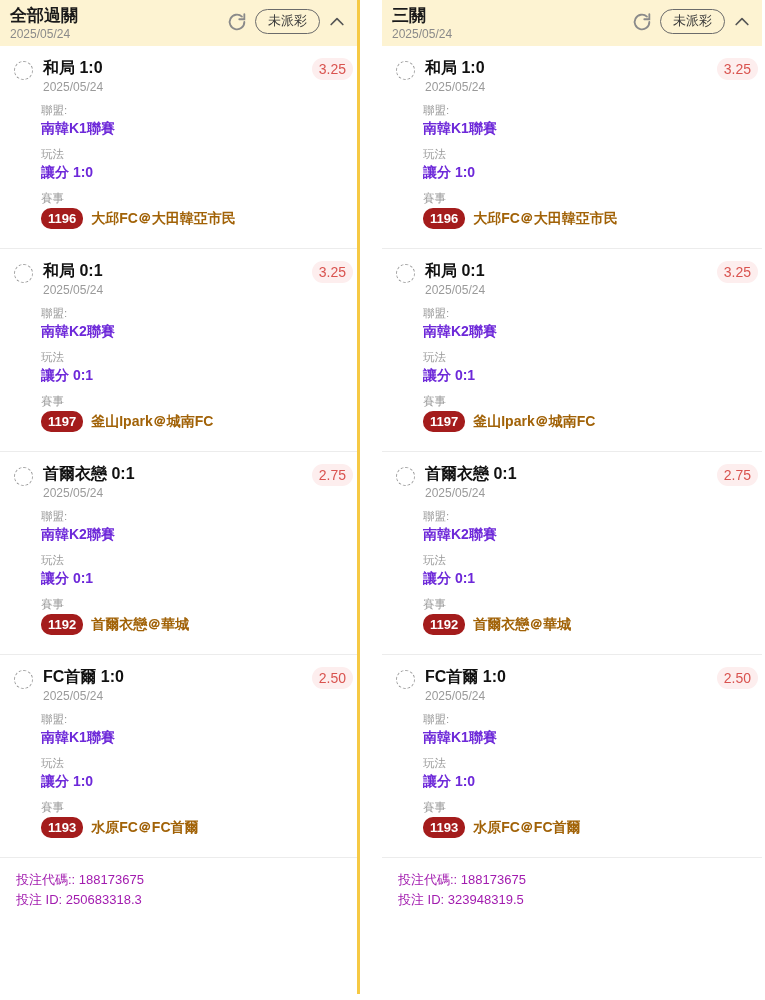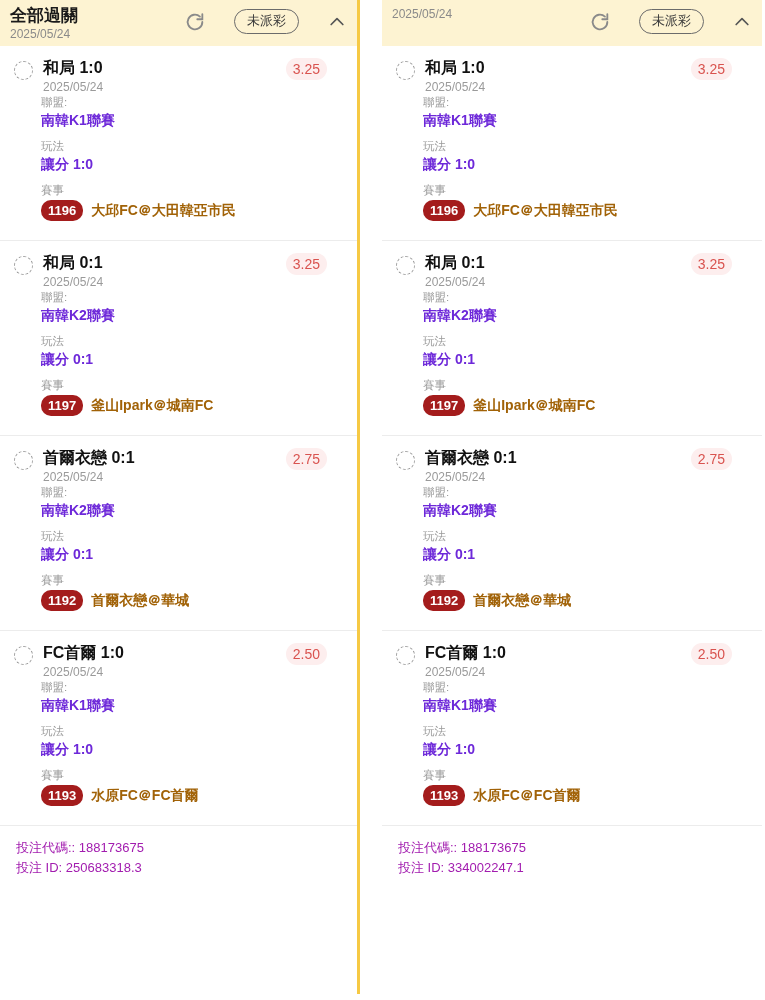--- a/index.html
+++ b/index.html
@@ -59,21 +59,21 @@
   }
   .header-date {
     font-size: 12px;
     color: #8a8a8a;
     line-height: 15px;
     margin-top: 1px;
   }
   .header-actions {
     display: flex;
     align-items: center;
-    gap: 28px;
+    gap: 7px;
     padding-top: 3px;
   }
   .refresh-icon {
     width: 22px;
     height: 22px;
     display: block;
   }
   .status-pill {
     border: 1px solid #6b6b6b;
     border-radius: 14px;
@@ -88,21 +88,21 @@
     width: 20px;
     height: 20px;
     display: block;
   }
 
   
   .legs {
     padding: 0 0 0 0;
   }
   .leg {
-    padding: 12px 30px 10px 14px;
+    padding: 12px 4px 10px 14px;
     border-bottom: 1px solid #ececec;
     box-sizing: border-box;
   }
   .leg:last-of-type {
     border-bottom: 1px solid #ececec;
   }
   .leg-top {
     display: flex;
     align-items: flex-start;
   }
@@ -137,20 +137,21 @@
     background: #fdeeee;
     font-size: 14px;
     border-radius: 11px;
     padding: 2px 7px;
     margin-left: 8px;
     flex: 0 0 auto;
     line-height: 18px;
   }
   .leg-details {
     margin-left: 27px;
+    margin-top: 8px;
   }
   .detail-block {
     margin-bottom: 9px;
   }
   .detail-label {
     font-size: 11.5px;
     color: #9a9a9a;
     line-height: 15px;
   }
   .detail-value {
@@ -343,20 +344,21 @@
     </div>
 
   </div>
 
   <div class="panel-gap"></div>
 
   <div class="panel panel-right">
 
     <div class="ticket-header">
       <div class="header-titles">
+        <div class="header-title">三關</div>
         <div class="header-date">2025/05/24</div>
       </div>
       <div class="header-actions">
         <span class="refresh-icon">
           <svg viewBox="0 0 24 24" width="22" height="22" fill="none" stroke="#8a8a8a" stroke-width="2" stroke-linecap="round">
             <path d="M20 12a8 8 0 1 1-2.6-5.9"></path>
             <path d="M20 3.5V9h-5.5"></path>
           </svg>
         </span>
         <span class="status-pill">未派彩</span>
@@ -479,18 +481,18 @@
               <span class="match-teams">水原FC＠FC首爾</span>
             </div>
           </div>
         </div>
       </div>
 
     </div>
 
     <div class="ticket-footer">
       <div class="footer-line">投注代碼:: 188173675</div>
-      <div class="footer-line">投注 ID: 334002247.1</div>
+      <div class="footer-line">投注 ID: 323948319.5</div>
     </div>
 
   </div>
 
 </div>
 
 </body></html>

